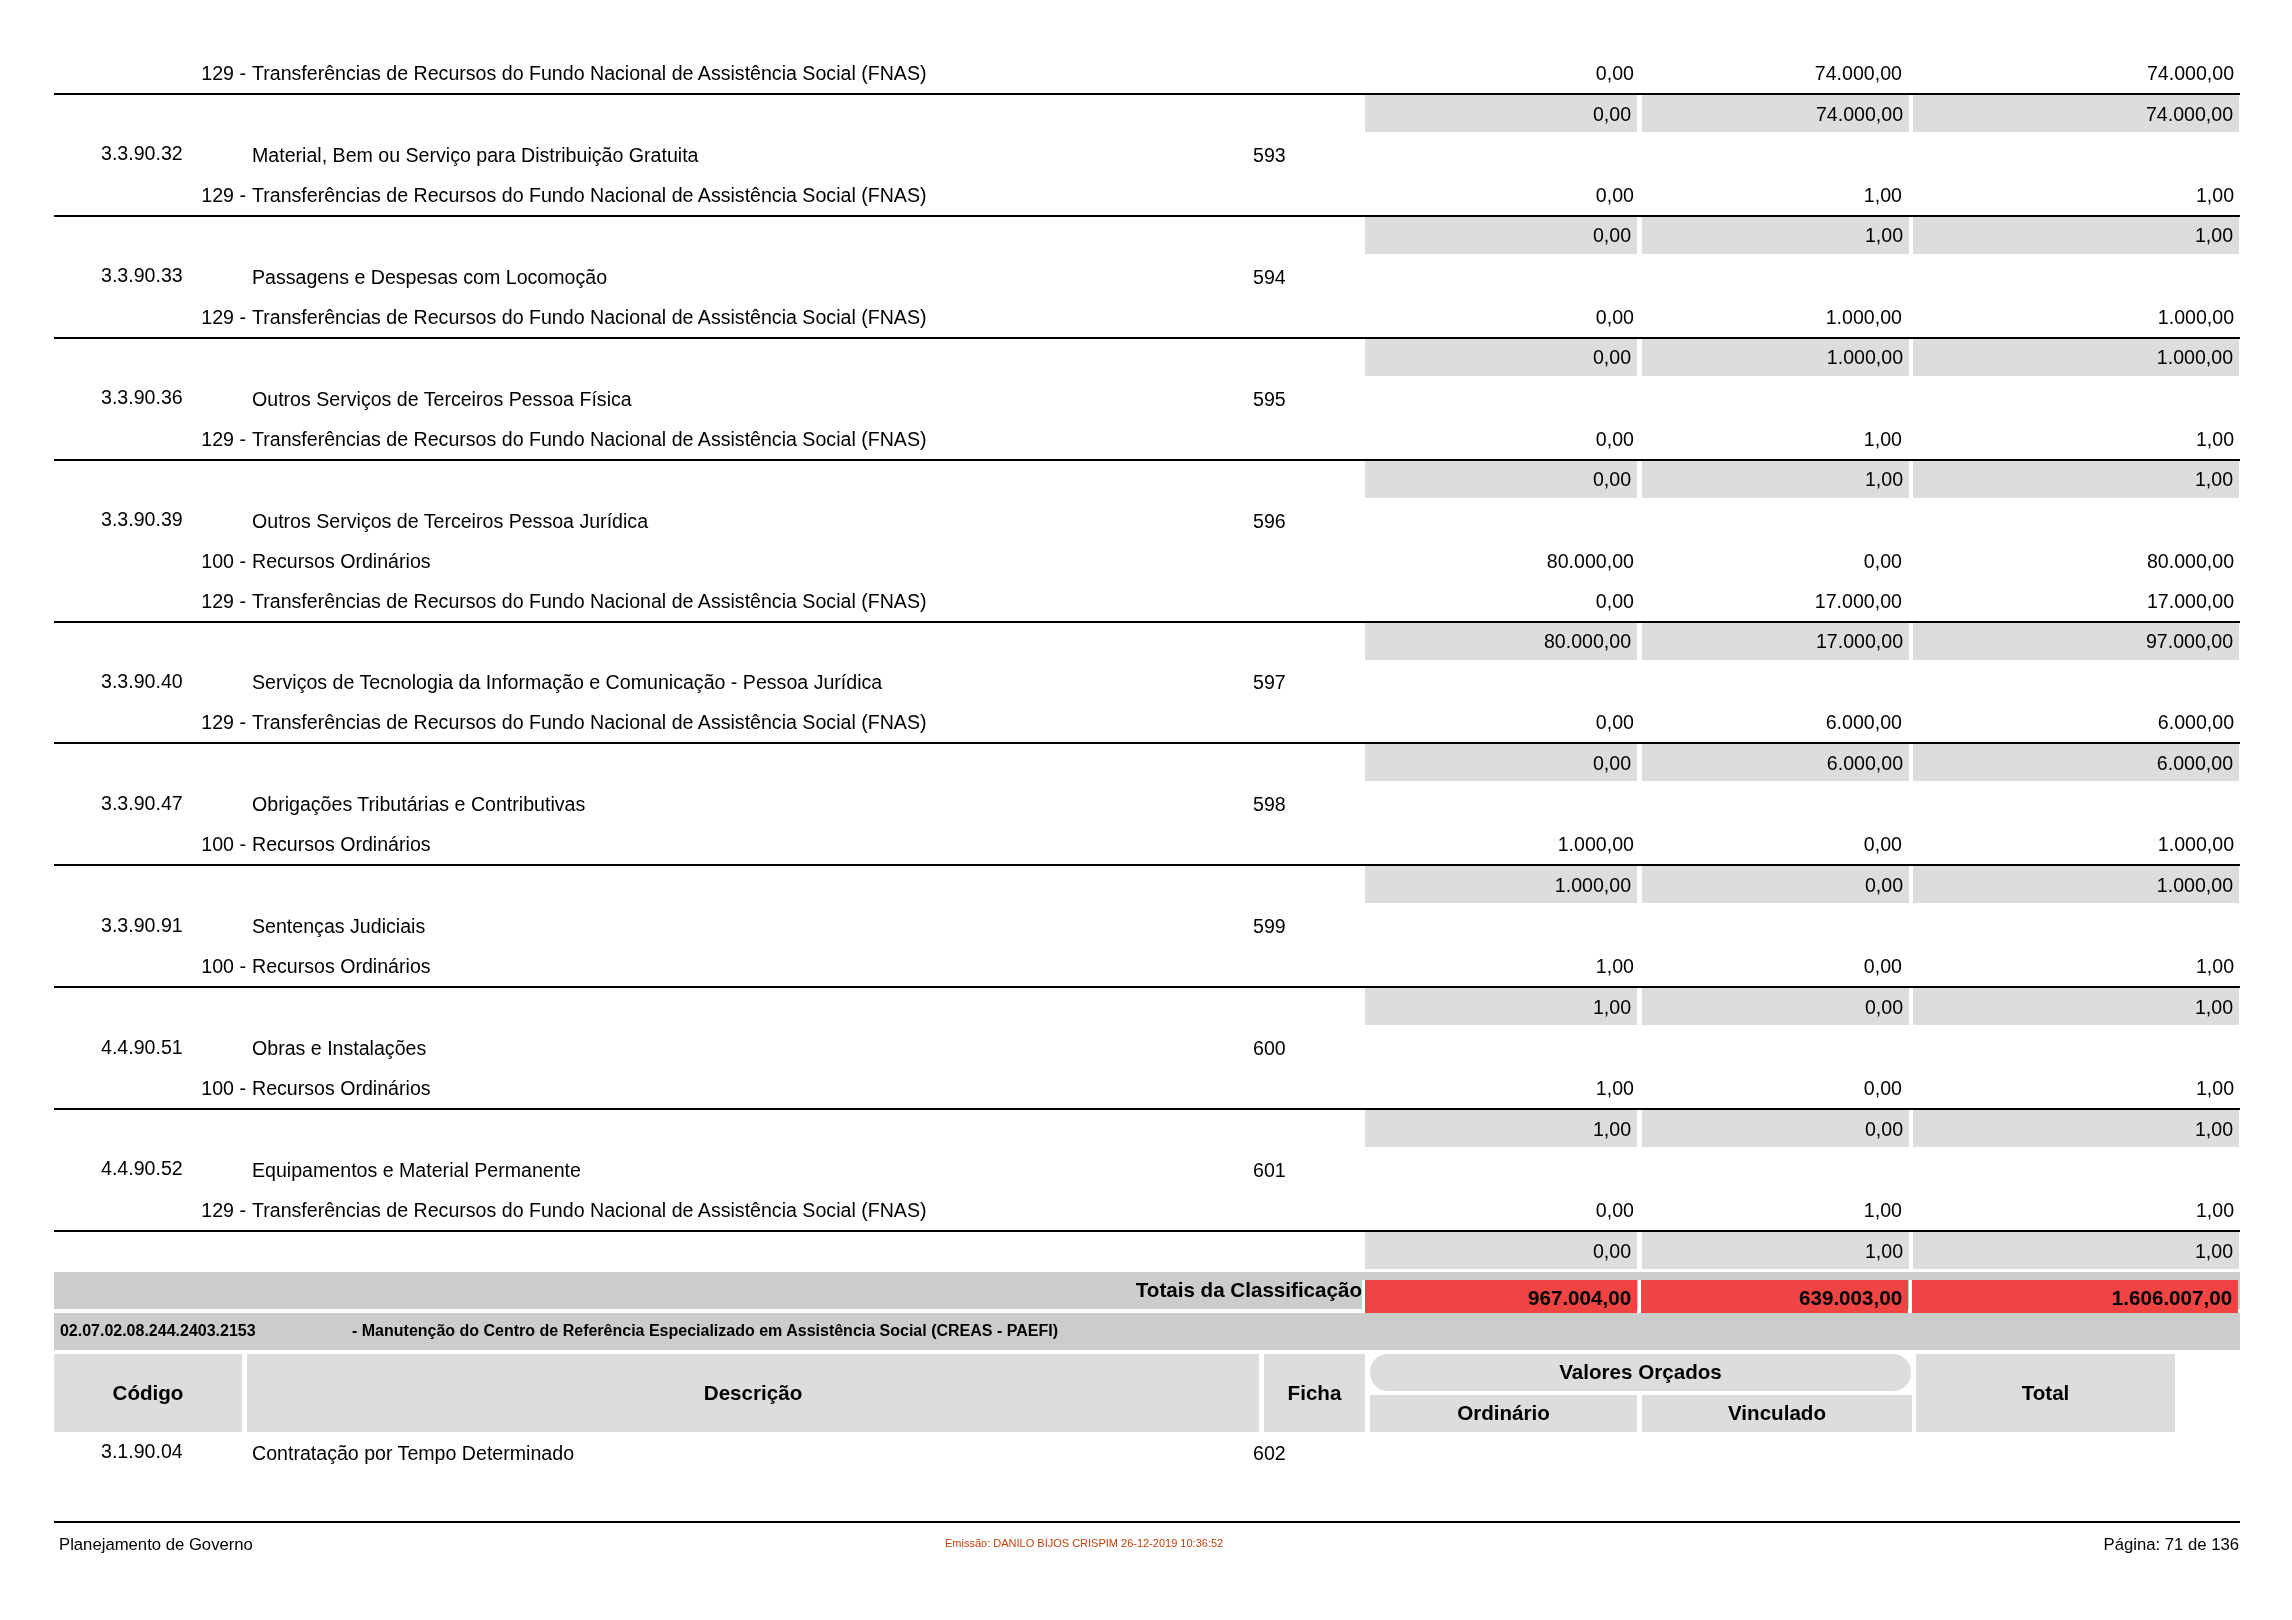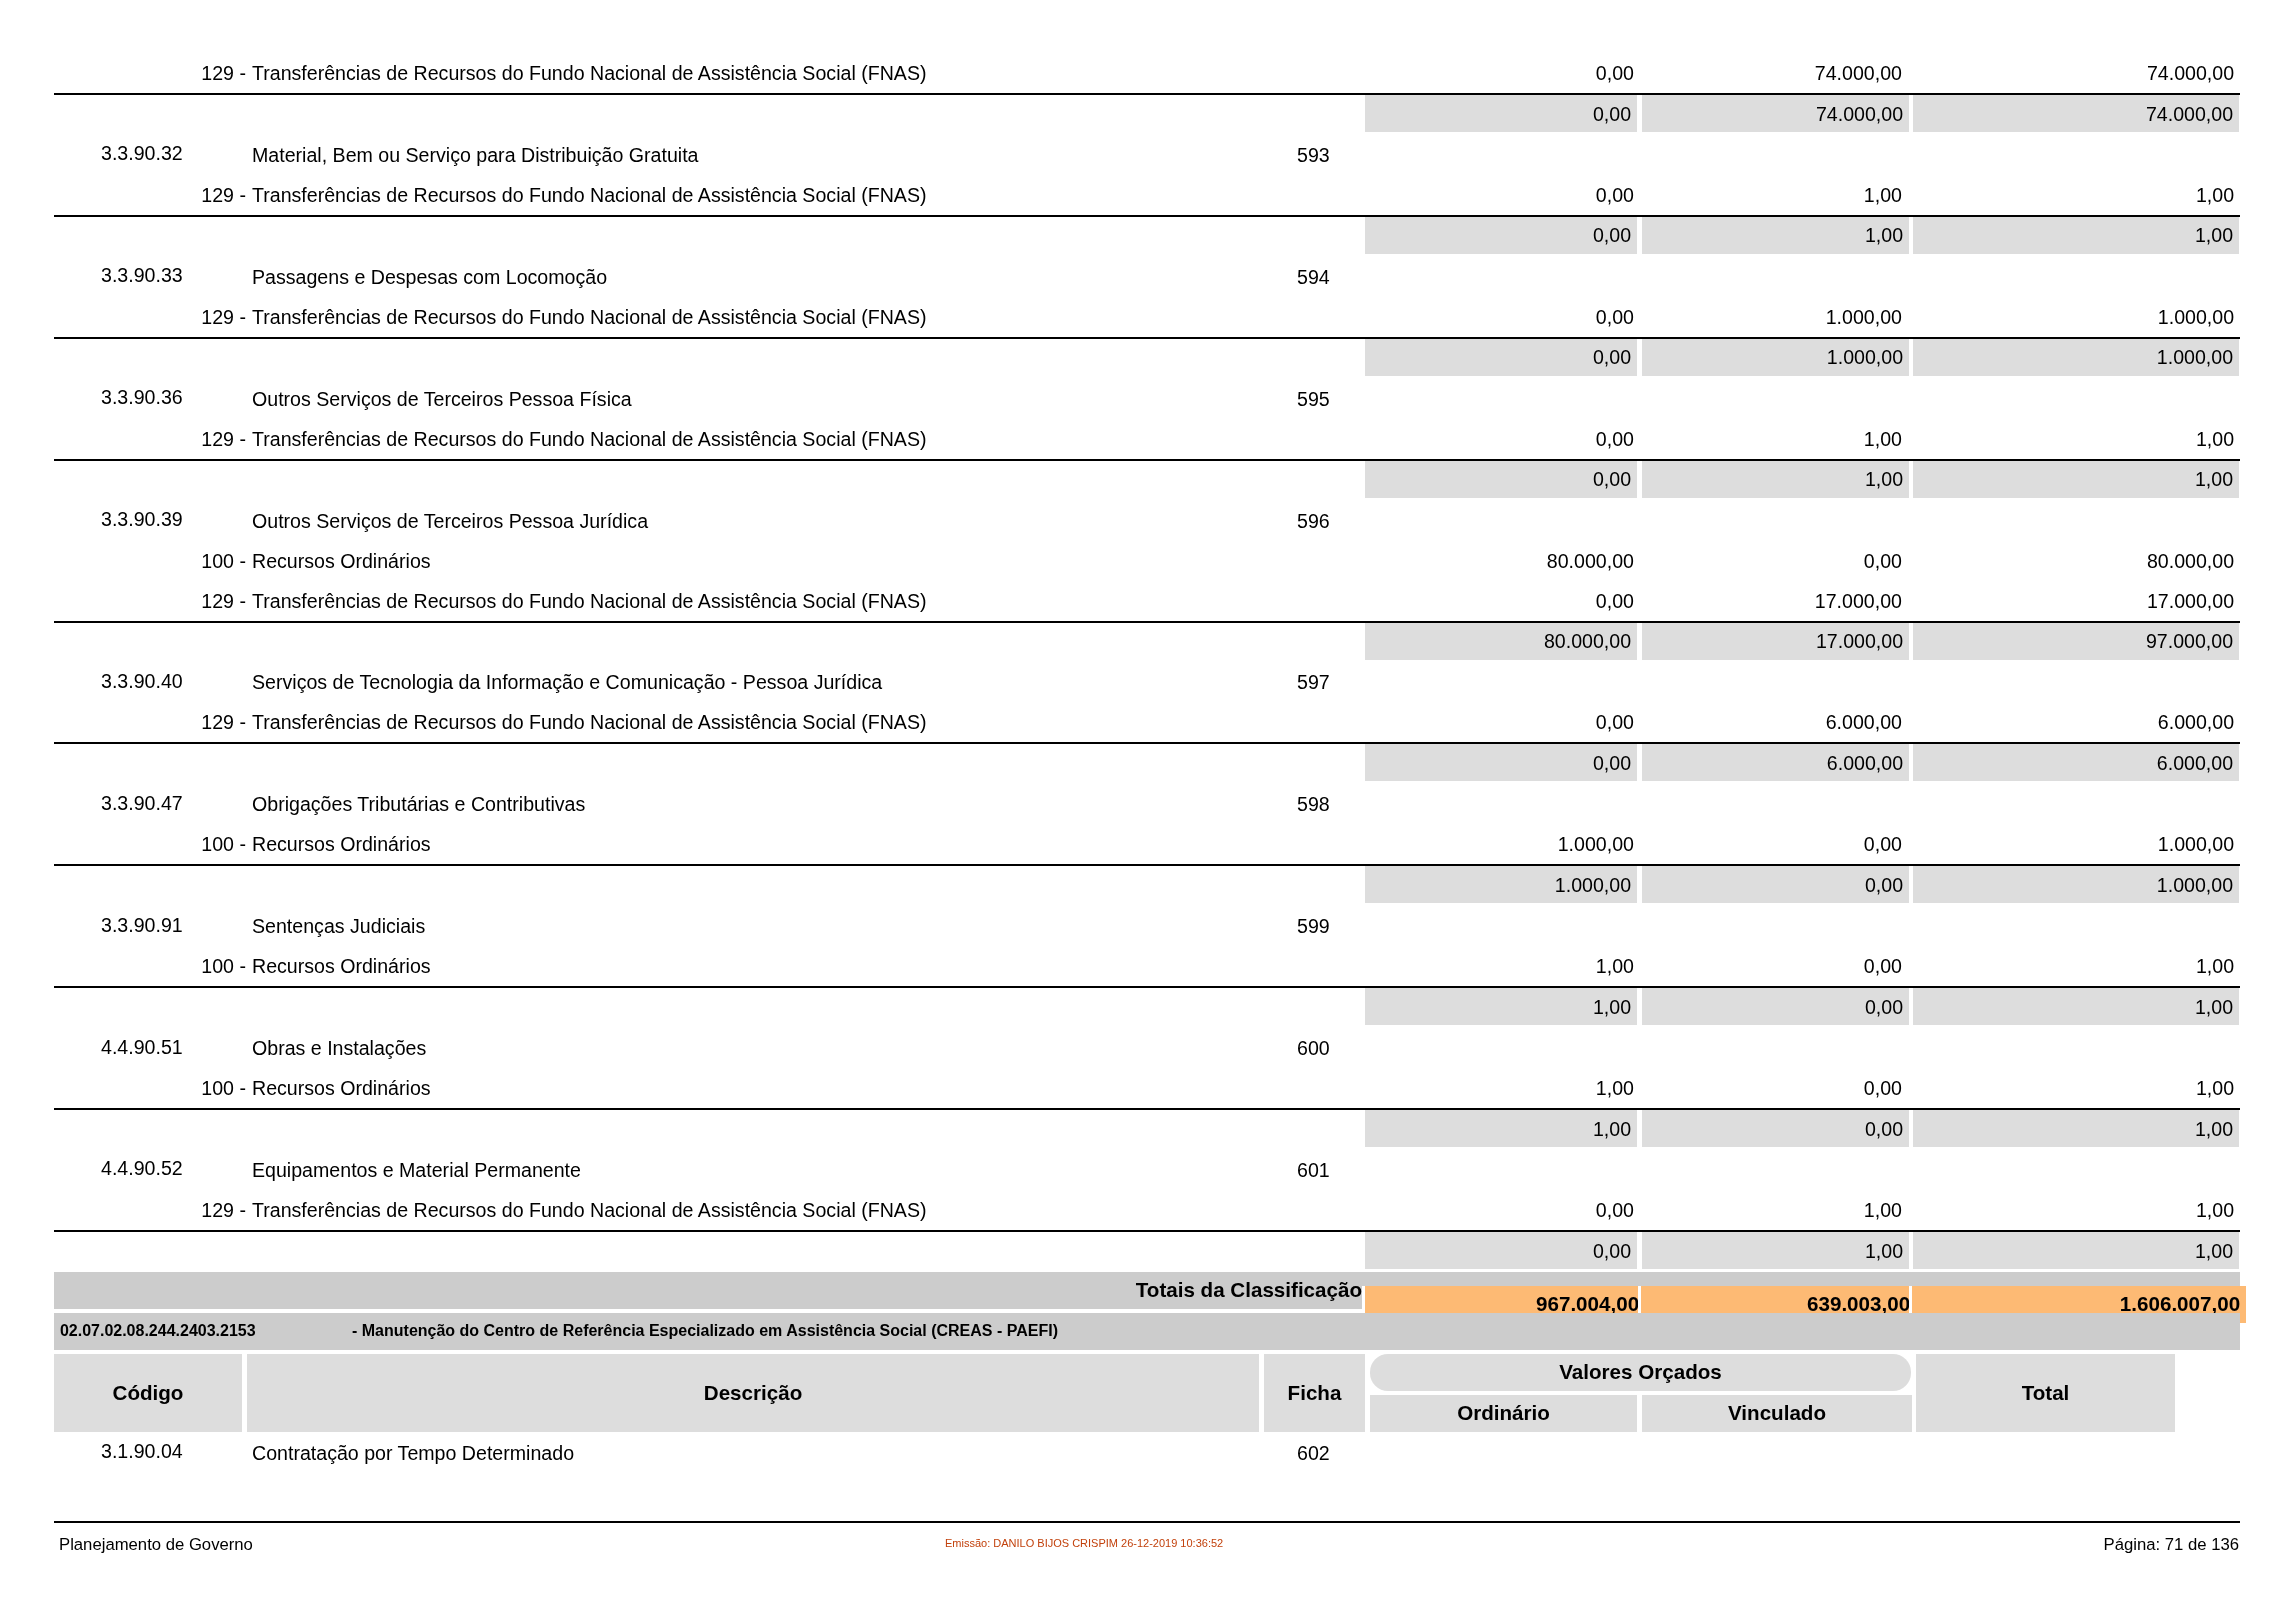--- a/index.html
+++ b/index.html
@@ -4,35 +4,35 @@
 <style>
   html, body { margin:0; padding:0; background:#ffffff; }
   body { width:2293px; height:1620px; position:relative; overflow:hidden;
          font-family:"Liberation Sans", "DejaVu Sans", sans-serif; color:#000; }
   .page { position:absolute; left:54px; top:53px; width:2186px; }
   .row { position:relative; height:40px; font-size:19.6px; }
   .row span { position:absolute; top:50%; transform:translateY(-50%); white-space:nowrap; }
   .code { left:47px; top:46% !important; }
   .desc { left:198px; }
   .srcnum { left:137px; width:55px; text-align:right; }
-  .ficha { left:1243px;text-align:center; }
+  .ficha { left:1199px;text-align:center; }
   .v1 { right:606px; }
   .v2 { right:338px; }
   .v3 { right:5.9px; }
   .srcrow { height:40px; }
   .srcrow.last { border-bottom:2.9px solid #000; }
   .sub { position:relative; height:37px; margin-bottom:2.9px; }
   .sub .cell { position:absolute; top:0; height:37px; background:#dddddd; font-size:19.6px; }
   .sub .cell span { position:absolute; right:5.9px; top:50%; transform:translateY(-50%); }
   .c1 { left:1311px; width:272px; }
   .c2 { left:1588px; width:267px; }
   .c3 { left:1859px; width:326px; }
   .totals { position:relative; height:37px; margin-top:1px; background:#cccccc; font-weight:bold; font-size:20.6px; }
   .totals .label { position:absolute; right:878px; top:50%; transform:translateY(-50%); }
-  .totals .cell { position:absolute; top:14px; height:37px; background:#fdba74; border-left:3.9px solid #fff;padding-left:8px; }
+  .totals .cell { position:absolute; top:8px; height:37px; background:#ef4444; border-left:3.9px solid #fff; }
   .totals .cell span { position:absolute; right:5.9px; top:50%; transform:translateY(-50%); }
   .program { position:relative; height:37px; margin-top:3.9px; background:#cccccc; font-weight:bold; font-size:16px; }
   .program span { position:absolute; top:50%; transform:translateY(-50%); white-space:nowrap; }
   .hdr { position:relative; height:78px; margin-top:3.9px; font-weight:bold; font-size:20.6px; }
   .hdr .h { position:absolute; background:#dddddd; display:flex; align-items:center; justify-content:center; }
   .footer-line { position:absolute; left:54px; top:1521px; width:2186px; height:2px; background:#000; }
   .footer { position:absolute; top:1535px; font-size:16.7px; }
 </style>
 </head>
 <body>

